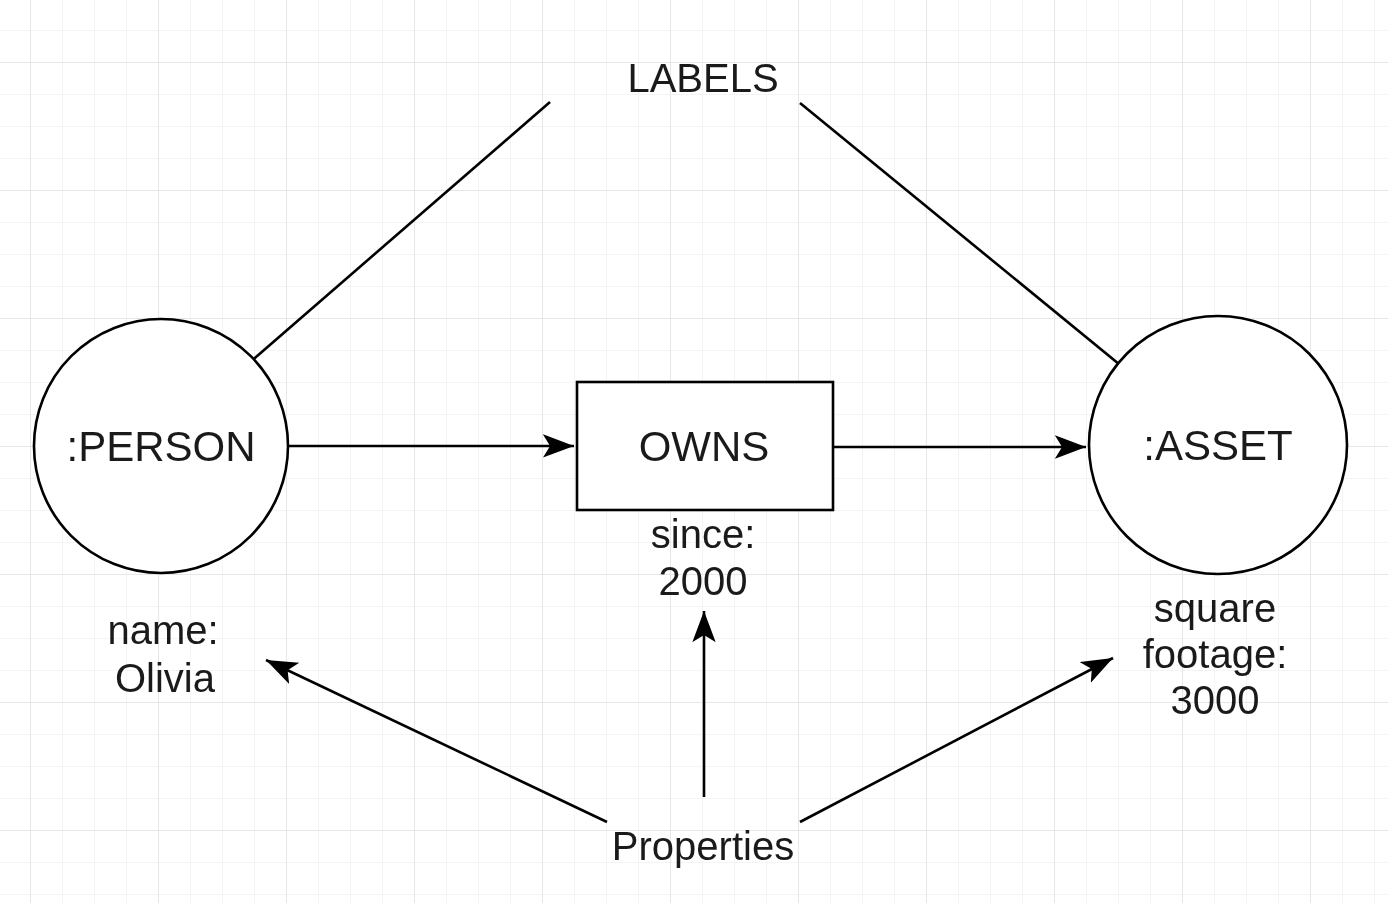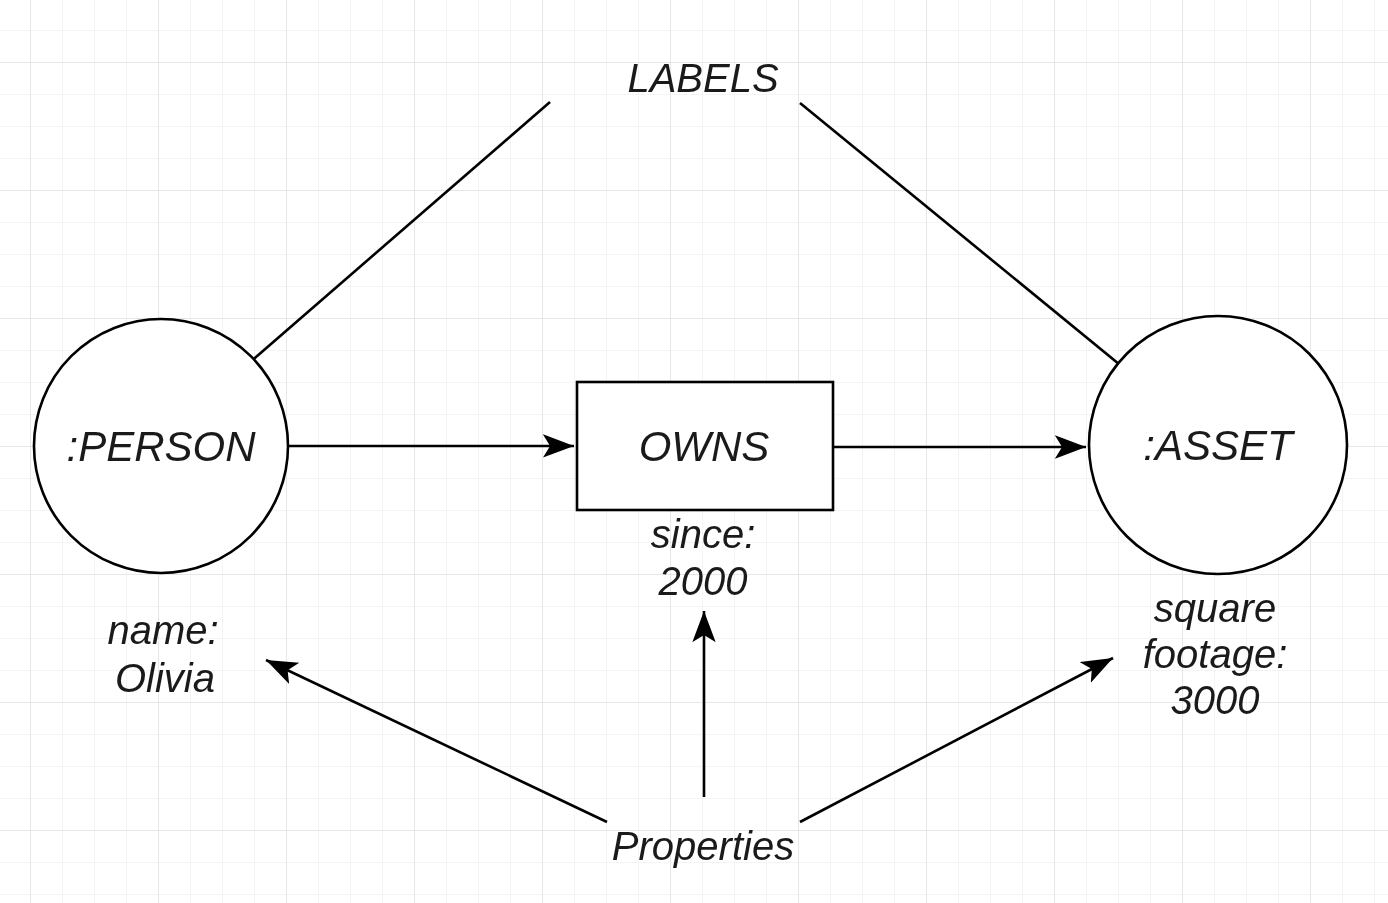--- a/index.html
+++ b/index.html
@@ -19,21 +19,20 @@
     position:relative;
     width:1388px;height:903px;
     background-color:var(--bg);
     background-image:
       linear-gradient(to right, var(--grid-major) 0 1.5px, transparent 1.5px),
       linear-gradient(to bottom, var(--grid-major) 0 1.5px, transparent 1.5px),
       linear-gradient(to right, var(--grid-minor) 0 1.5px, transparent 1.5px),
       linear-gradient(to bottom, var(--grid-minor) 0 1.5px, transparent 1.5px);
     background-size:128px 128px, 128px 128px, 32px 32px, 32px 32px;
     background-position:30px 0, 0 62px, 30px 0, 0 30px;
-    font-style:italic;
   }
   svg{position:absolute;inset:0;display:block;}
   .shape{
     fill:#ffffff;
     stroke:var(--stroke);
     stroke-width:2.6;
   }
   .edge{
     fill:none;
     stroke:var(--stroke);

